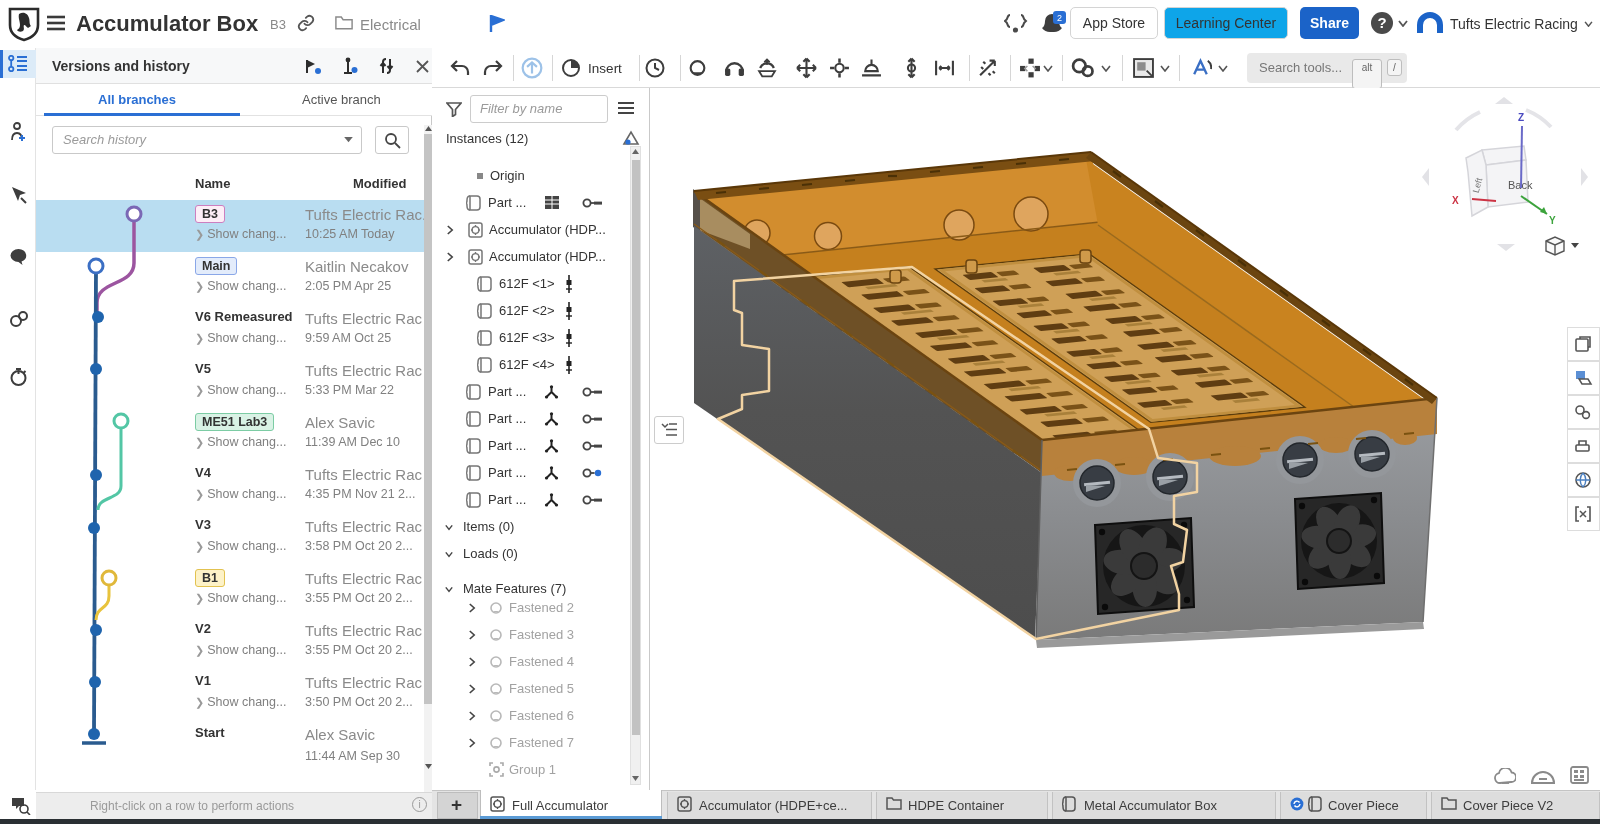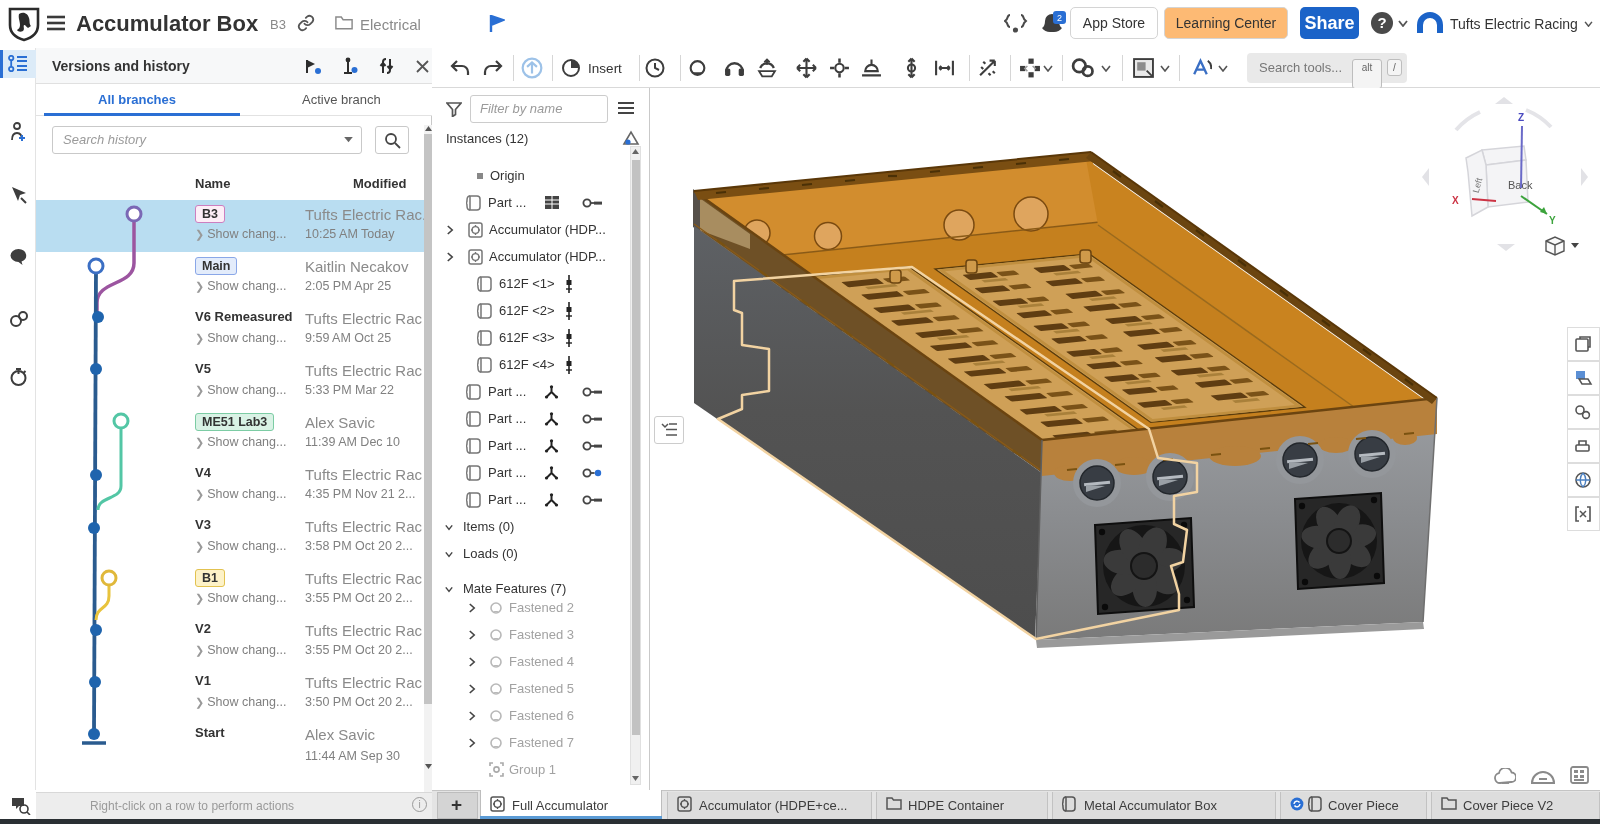--- a/index.html
+++ b/index.html
@@ -47,22 +47,22 @@
       <path d="M6 1 C3 1 4 5 2 6 l-1 1 l1 1 c2 1 1 5 4 5"></path>
         <path d="M17 1 c3 0 2 4 4 5 l1 1 l-1 1 c-2 1 -1 5 -4 5"></path>
         <circle cx="11.5" cy="16" r="1.6" fill="#4a4a4a"></circle>
     </svg>
     <svg class="abs" style="left:1038px;top:10px;" width="30" height="26" viewBox="0 0 30 26">
       <path d="M12 22 a10 10 0 0 1-8-4 c2-1 3-4 3-7 a7 7 0 0 1 14 0 c0 3 1 6 3 7 a10 10 0 0 1-8 4 z" fill="#3d3d3d"></path>
       <rect x="15" y="1" width="13" height="13" rx="3" fill="#2a6fd4"></rect>
       <text x="21.5" y="11" font-size="9" fill="#fff" text-anchor="middle" font-family="Liberation Sans">2</text>
     </svg>
     <div class="abs" style="left:1070px;top:7px;width:88px;height:32px;background:#fff;border:1px solid #d4d4d4;border-radius:5px;font-size:14px;color:#333;text-align:center;line-height:30px;">App Store</div>
-    <div class="abs" style="left:1164px;top:7px;width:124px;height:32px;background:#fdba74;border:1px solid #d4d4d4;border-radius:5px;font-size:14px;color:#333;text-align:center;line-height:30px;">Learning Center</div>
-    <div class="abs" style="left:1300px;top:7px;width:59px;height:32px;background:#1b63c8;border-radius:5px;font-size:18px;font-weight:bold;color:#fff;text-align:center;line-height:32px;">Share</div>
+    <div class="abs" style="left:1164px;top:7px;width:124px;height:32px;background:#0ea5e9;border:1px solid #d4d4d4;border-radius:5px;font-size:14px;color:#333;text-align:center;line-height:30px;">Learning Center</div>
+    <div class="abs" style="left:1300px;top:7px;width:59px;height:32px;background:#1b63c8;border-radius:5px;font-size:14px;font-weight:bold;color:#fff;text-align:center;line-height:32px;">Share</div>
     <div class="abs" style="left:1371px;top:12px;width:22px;height:22px;background:#4a4a4a;border-radius:50%;color:#fff;font-size:15px;font-weight:bold;text-align:center;line-height:22px;">?</div>
     <svg class="abs" style="left:1398px;top:20px;" width="10" height="7" viewBox="0 0 10 7">
         <path d="M1 1 L5 6 L9 1" fill="none" stroke="#555" stroke-width="1.8"></path>
       </svg>
     <svg class="abs" style="left:1417px;top:11px;" width="26" height="25" viewBox="0 0 26 25">
       <path d="M3 22 v-8 a10 10 0 0 1 20 0 v8" fill="none" stroke="#1b63c8" stroke-width="6"></path>
     </svg>
     <div class="abs" style="left:1450px;top:16px;font-size:14px;color:#333;">Tufts Electric Racing</div>
     <svg class="abs" style="left:1584px;top:21px;" width="9" height="6" viewBox="0 0 10 7">
         <path d="M1 1 L5 6 L9 1" fill="none" stroke="#555" stroke-width="1.8"></path>

